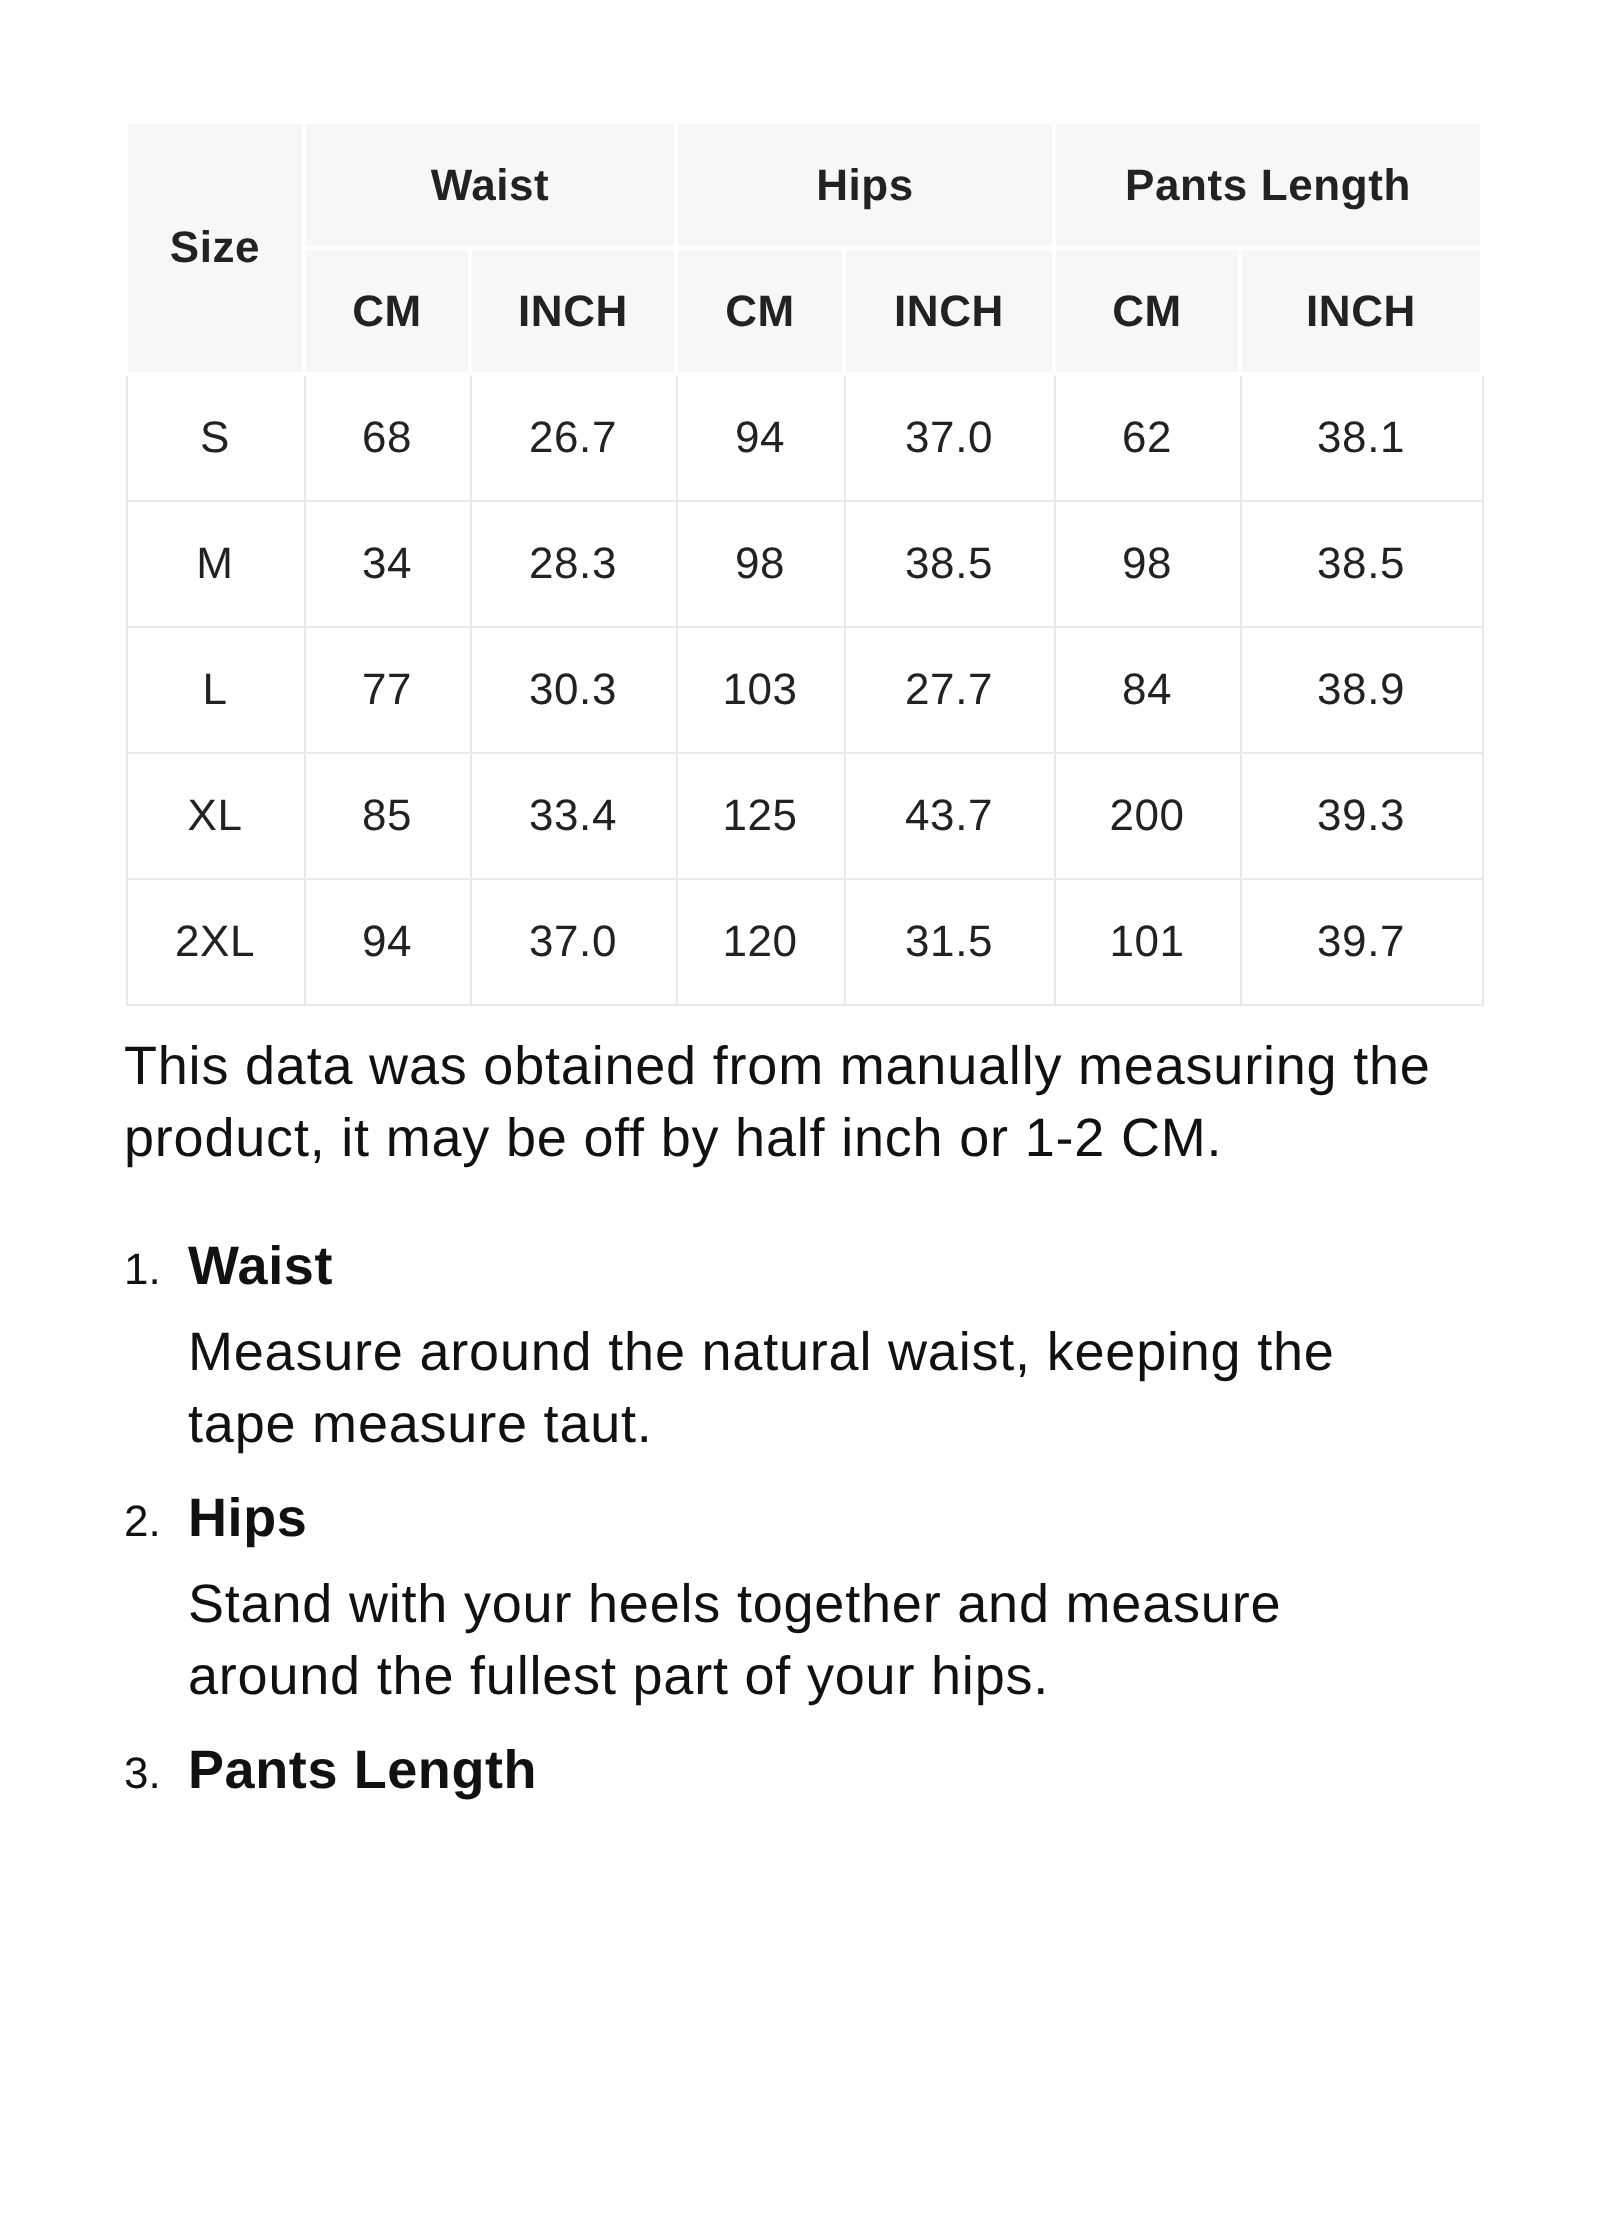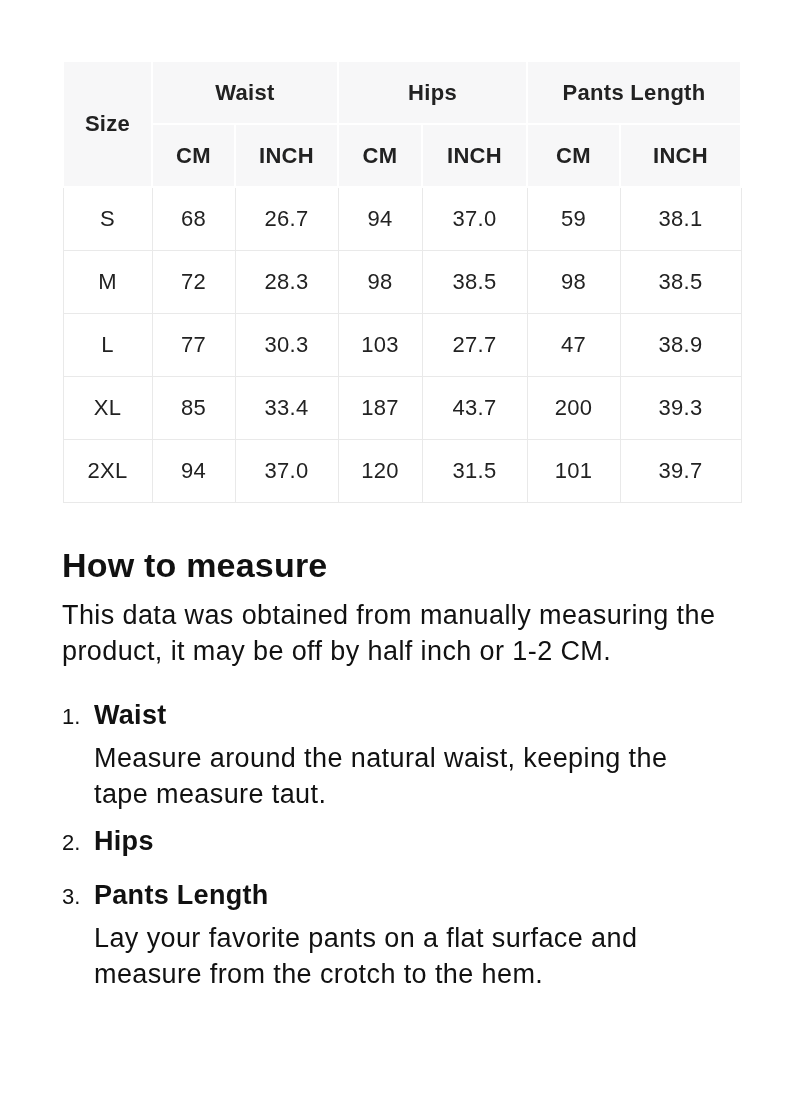--- a/index.html
+++ b/index.html
@@ -121,82 +121,81 @@
         <th>INCH</th>
       </tr>
     </thead>
     <tbody>
       <tr>
         <td class="size-label">S</td>
         <td>68</td>
         <td>26.7</td>
         <td>94</td>
         <td>37.0</td>
-        <td>59</td>
+        <td>62</td>
         <td>38.1</td>
       </tr>
       <tr>
         <td class="size-label">M</td>
-        <td>72</td>
+        <td>34</td>
         <td>28.3</td>
         <td>98</td>
         <td>38.5</td>
         <td>98</td>
         <td>38.5</td>
       </tr>
       <tr>
         <td class="size-label">L</td>
         <td>77</td>
         <td>30.3</td>
         <td>103</td>
         <td>27.7</td>
-        <td>47</td>
+        <td>84</td>
         <td>38.9</td>
       </tr>
       <tr>
         <td class="size-label">XL</td>
         <td>85</td>
         <td>33.4</td>
-        <td>187</td>
+        <td>125</td>
         <td>43.7</td>
         <td>200</td>
         <td>39.3</td>
       </tr>
       <tr>
         <td class="size-label">2XL</td>
         <td>94</td>
         <td>37.0</td>
         <td>120</td>
         <td>31.5</td>
         <td>101</td>
         <td>39.7</td>
       </tr>
     </tbody>
   </table>
 
-  <h2 class="htm-heading">How to measure</h2>
 
   <p class="htm-intro">This data was obtained from manually measuring the product, it may be off by half inch or 1-2 CM.</p>
 
   <ol class="htm-list">
     <li>
       <span class="htm-num">1.</span>
       <div>
         <div class="htm-item-title">Waist</div>
         <div class="htm-item-desc">Measure around the natural waist, keeping the tape measure taut.</div>
       </div>
     </li>
     <li>
       <span class="htm-num">2.</span>
       <div>
         <div class="htm-item-title">Hips</div>
+        <div class="htm-item-desc">Stand with your heels together and measure around the fullest part of your hips.</div>
       </div>
     </li>
     <li>
       <span class="htm-num">3.</span>
       <div>
         <div class="htm-item-title">Pants Length</div>
-        <div class="htm-item-desc">Lay your favorite pants on a flat surface and measure from the crotch to the hem.</div>
       </div>
     </li>
   </ol>
 
 </div>
 
 </body></html>

